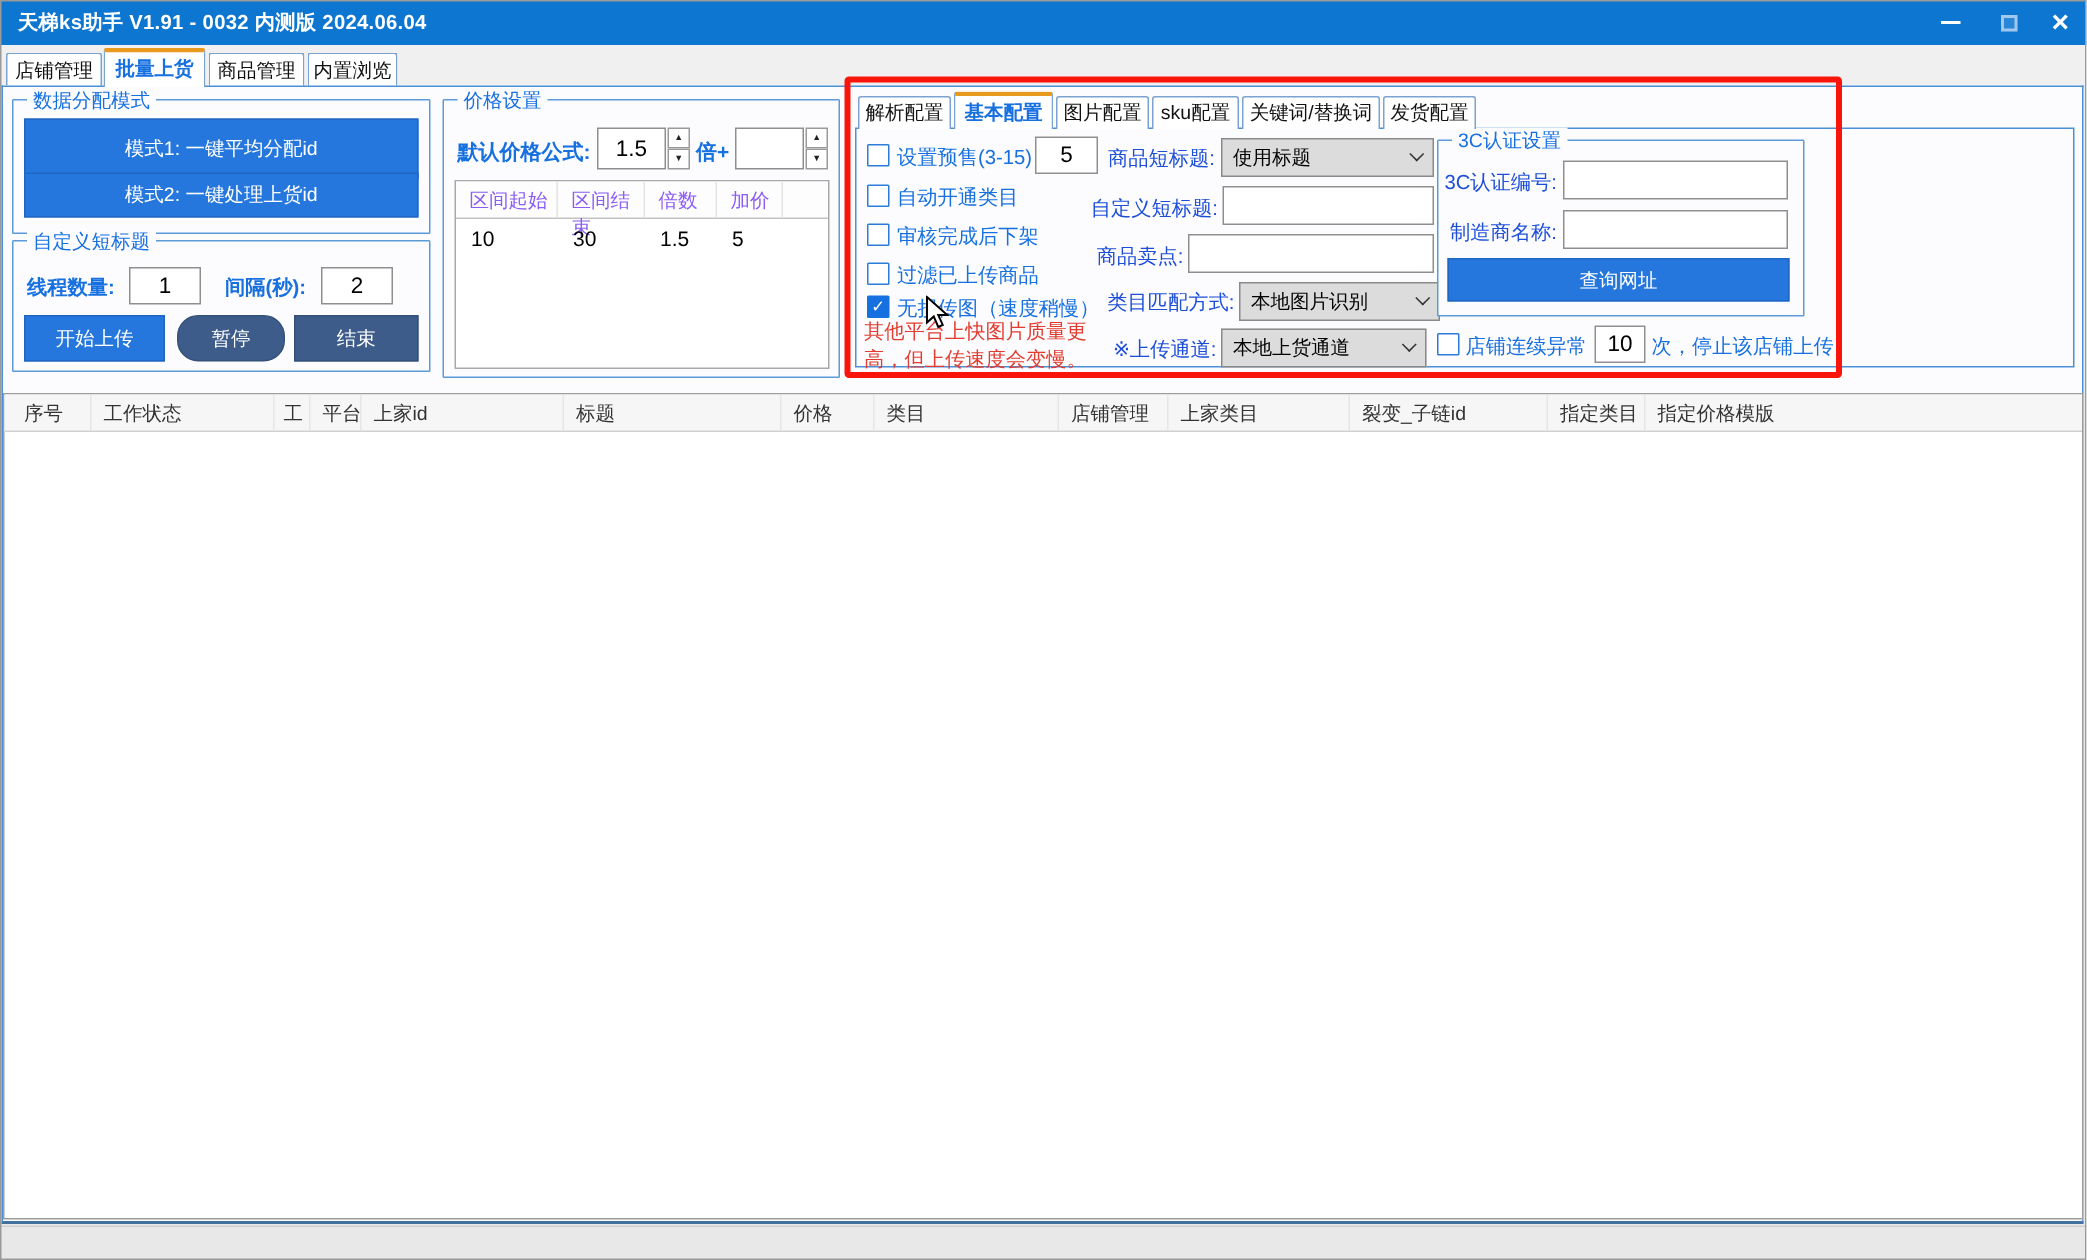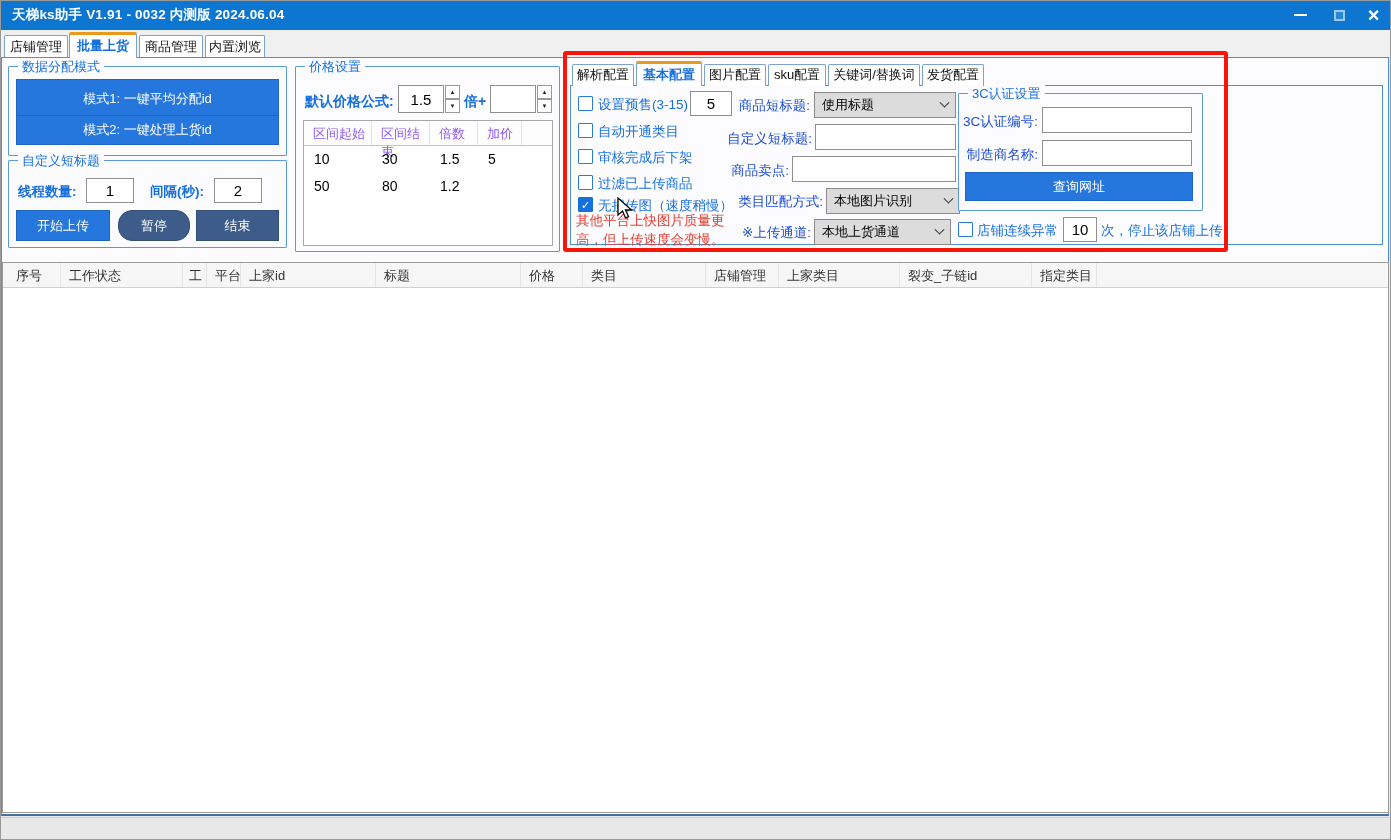--- a/index.html
+++ b/index.html
@@ -145,26 +145,20 @@
     <span class="pc1">区间起始</span>
     <span class="pc2">区间结束</span>
     <span class="pc3">倍数</span>
     <span class="pc4">加价</span>
   </div>
   <div class="rw">
     <span class="pc1">10</span>
     <span class="pc2">30</span>
     <span class="pc3">1.5</span>
     <span class="pc4">5</span>
-  </div>
-  <div class="rw">
-    <span class="pc1">50</span>
-    <span class="pc2">80</span>
-    <span class="pc3">1.2</span>
-    <span class="pc4"></span>
   </div>
 </div>
 
 <div class="stab" style="left:572px;width:62px;"><span>解析配置</span></div>
 <div class="stab active" style="left:636px;width:66px;"><span>基本配置</span></div>
 <div class="stab" style="left:704px;width:62px;"><span>图片配置</span></div>
 <div class="stab" style="left:768px;width:58px;"><span>sku配置</span></div>
 <div class="stab" style="left:828px;width:92px;"><span>关键词/替换词</span></div>
 <div class="stab" style="left:922px;width:62px;"><span>发货配置</span></div>
 <div class="cfgpanel"></div>
@@ -226,20 +220,21 @@
     <span class="lc2">工</span>
     <span class="lc3">平台</span>
     <span class="lc4">上家id</span>
     <span class="lc5">标题</span>
     <span class="lc6">价格</span>
     <span class="lc7">类目</span>
     <span class="lc8">店铺管理</span>
     <span class="lc9">上家类目</span>
     <span class="lc10">裂变_子链id</span>
     <span class="lc11">指定类目</span>
+    <span class="lc12">指定价格模版</span>
   </div>
 </div>
 
 <div class="abs footer"></div>
 
 <svg class="abs cursor" width="22" height="24" viewBox="0 0 22 24">
   <polygon points="1,1 1,18 5.5,14 8.5,21 11.5,19.6 8.5,13 14.5,13" fill="#fff" stroke="#000" stroke-width="1.3"></polygon>
 </svg>
 
 <div class="abs frame"></div>

